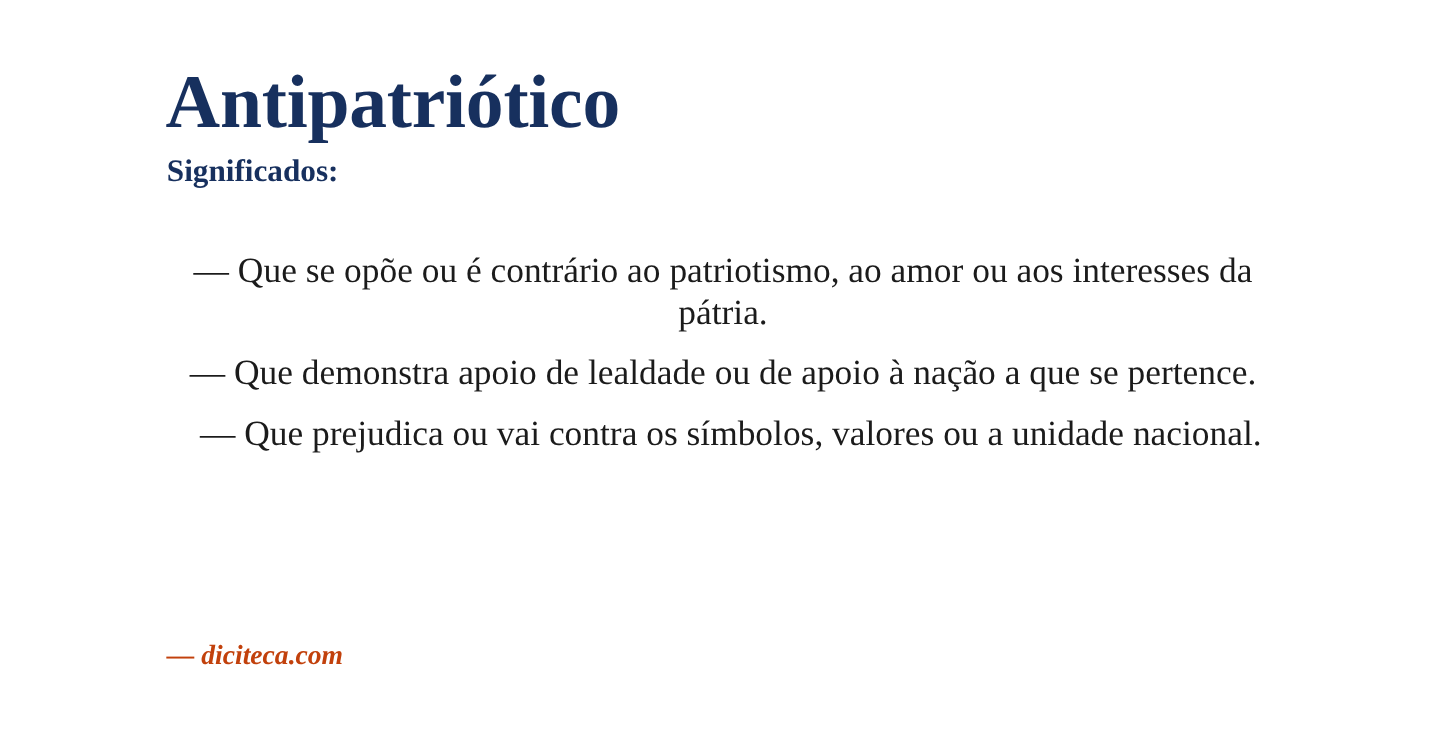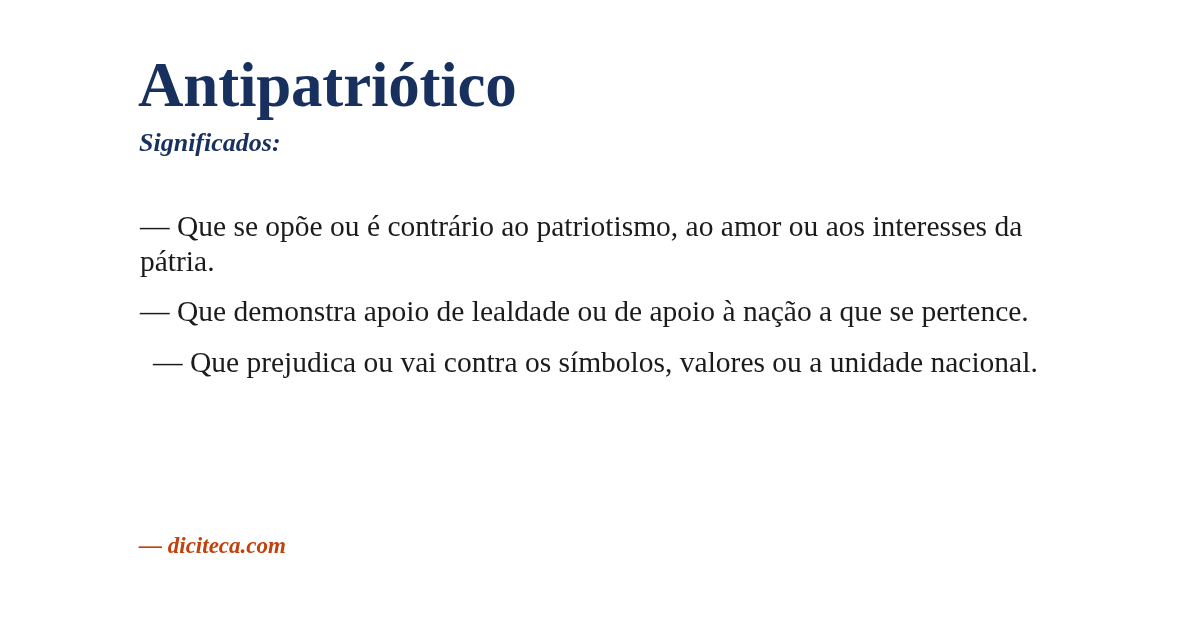--- a/index.html
+++ b/index.html
@@ -39,41 +39,41 @@
   }
 
   .subtitle {
     position: absolute;
     left: 139px;
     top: 128px;
     margin: 0;
     font-family: "Liberation Serif", "DejaVu Serif", serif;
     font-size: 26px;
     font-weight: 700;
-    font-style: italic;
     line-height: 1.15;
     color: #17305e;
     white-space: nowrap;
   }
 
   .definitions {
     position: absolute;
     left: 140px;
     top: 209px;
     width: 925px;
   }
 
   .definition {
     margin: 0 0 16px 0;
     font-family: "Liberation Serif", "DejaVu Serif", serif;
     font-size: 29.5px;
     font-weight: 400;
     line-height: 1.17;
     color: #1b1b1b;
     text-indent: 0;
+    text-align: center;
   }
 
   .definition:last-child {
     margin-bottom: 0;
     margin-left: 13px;
   }
 
   .dash {
     white-space: nowrap;
   }

